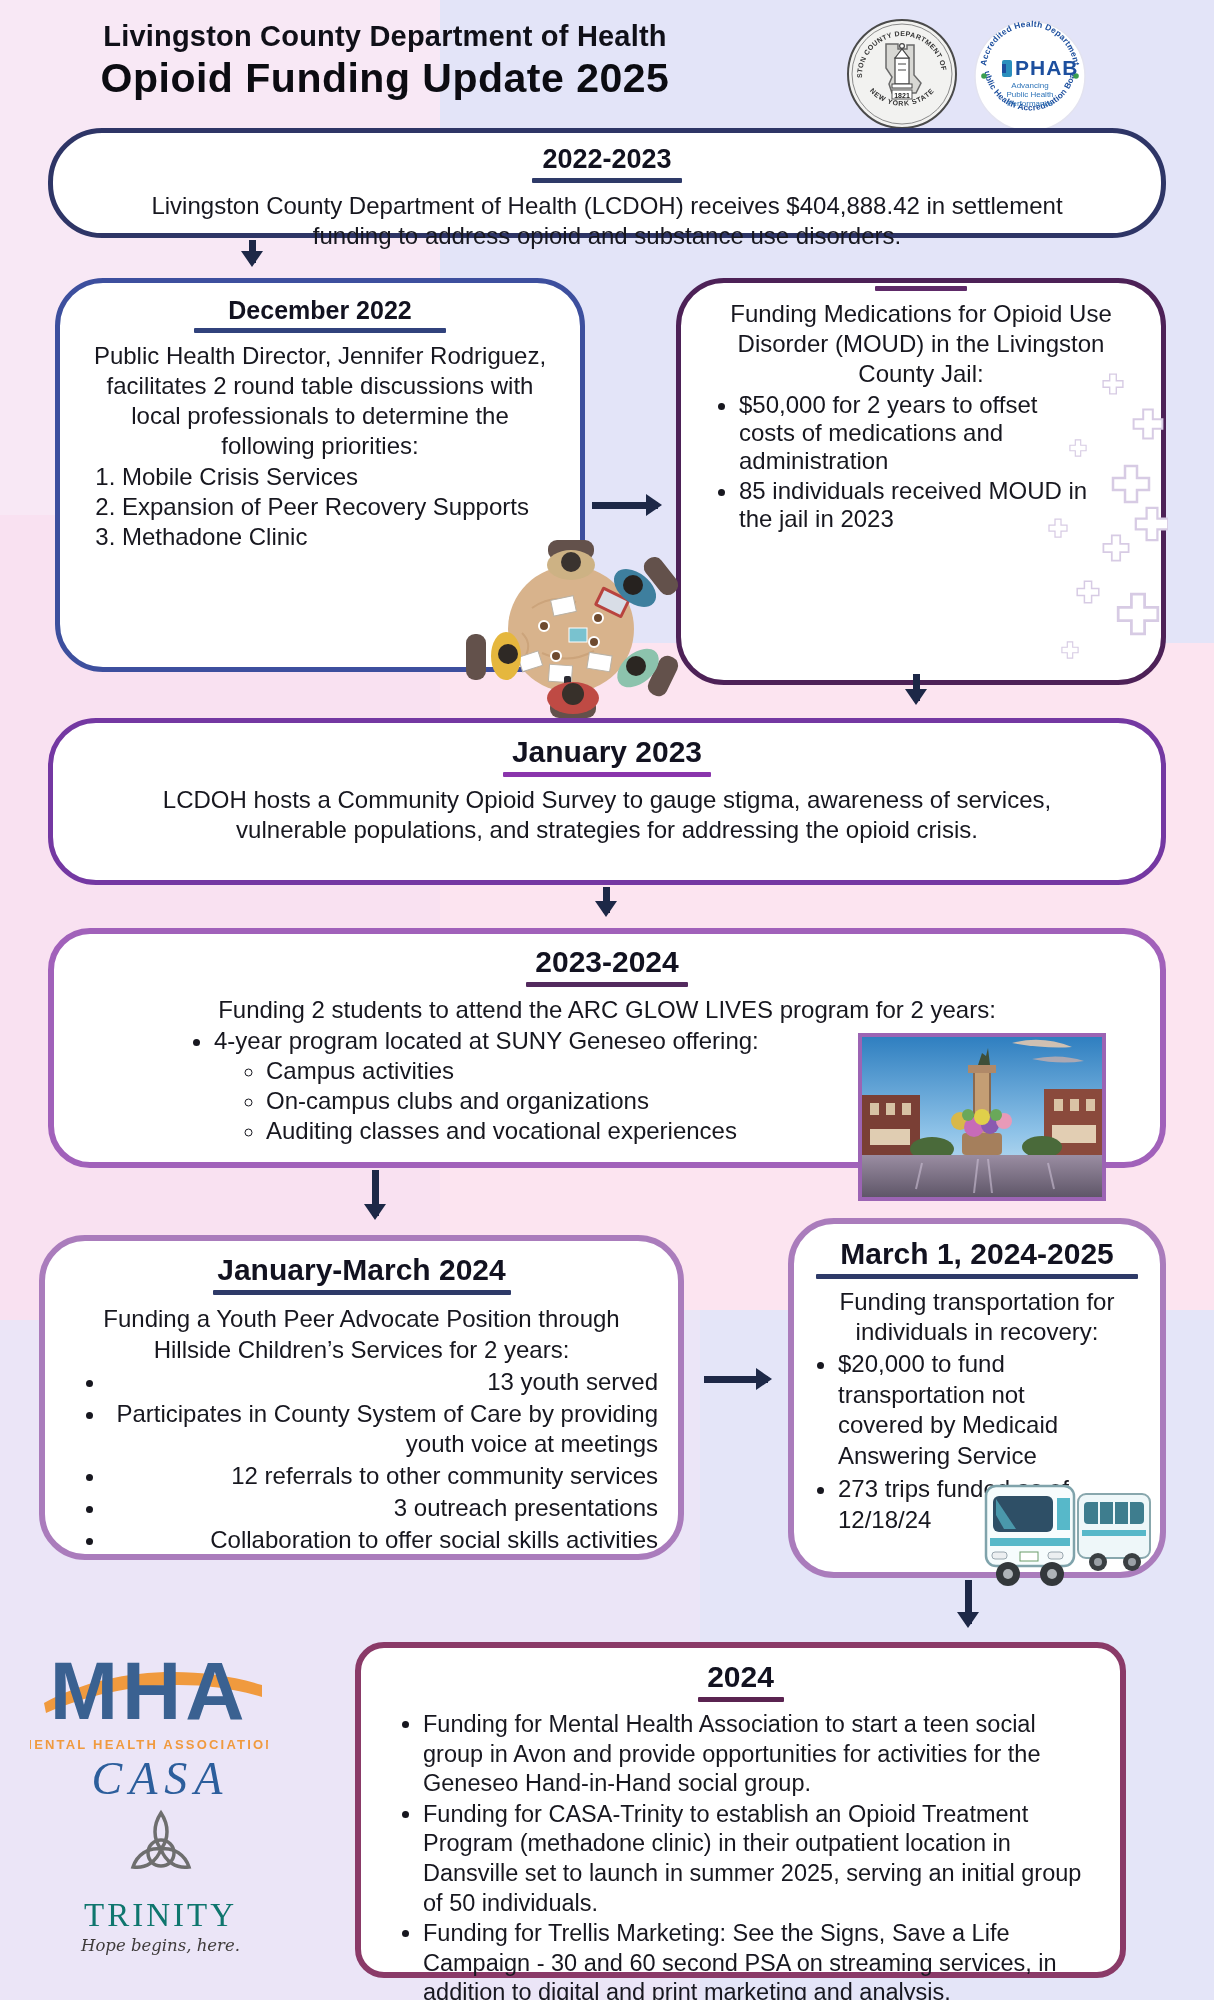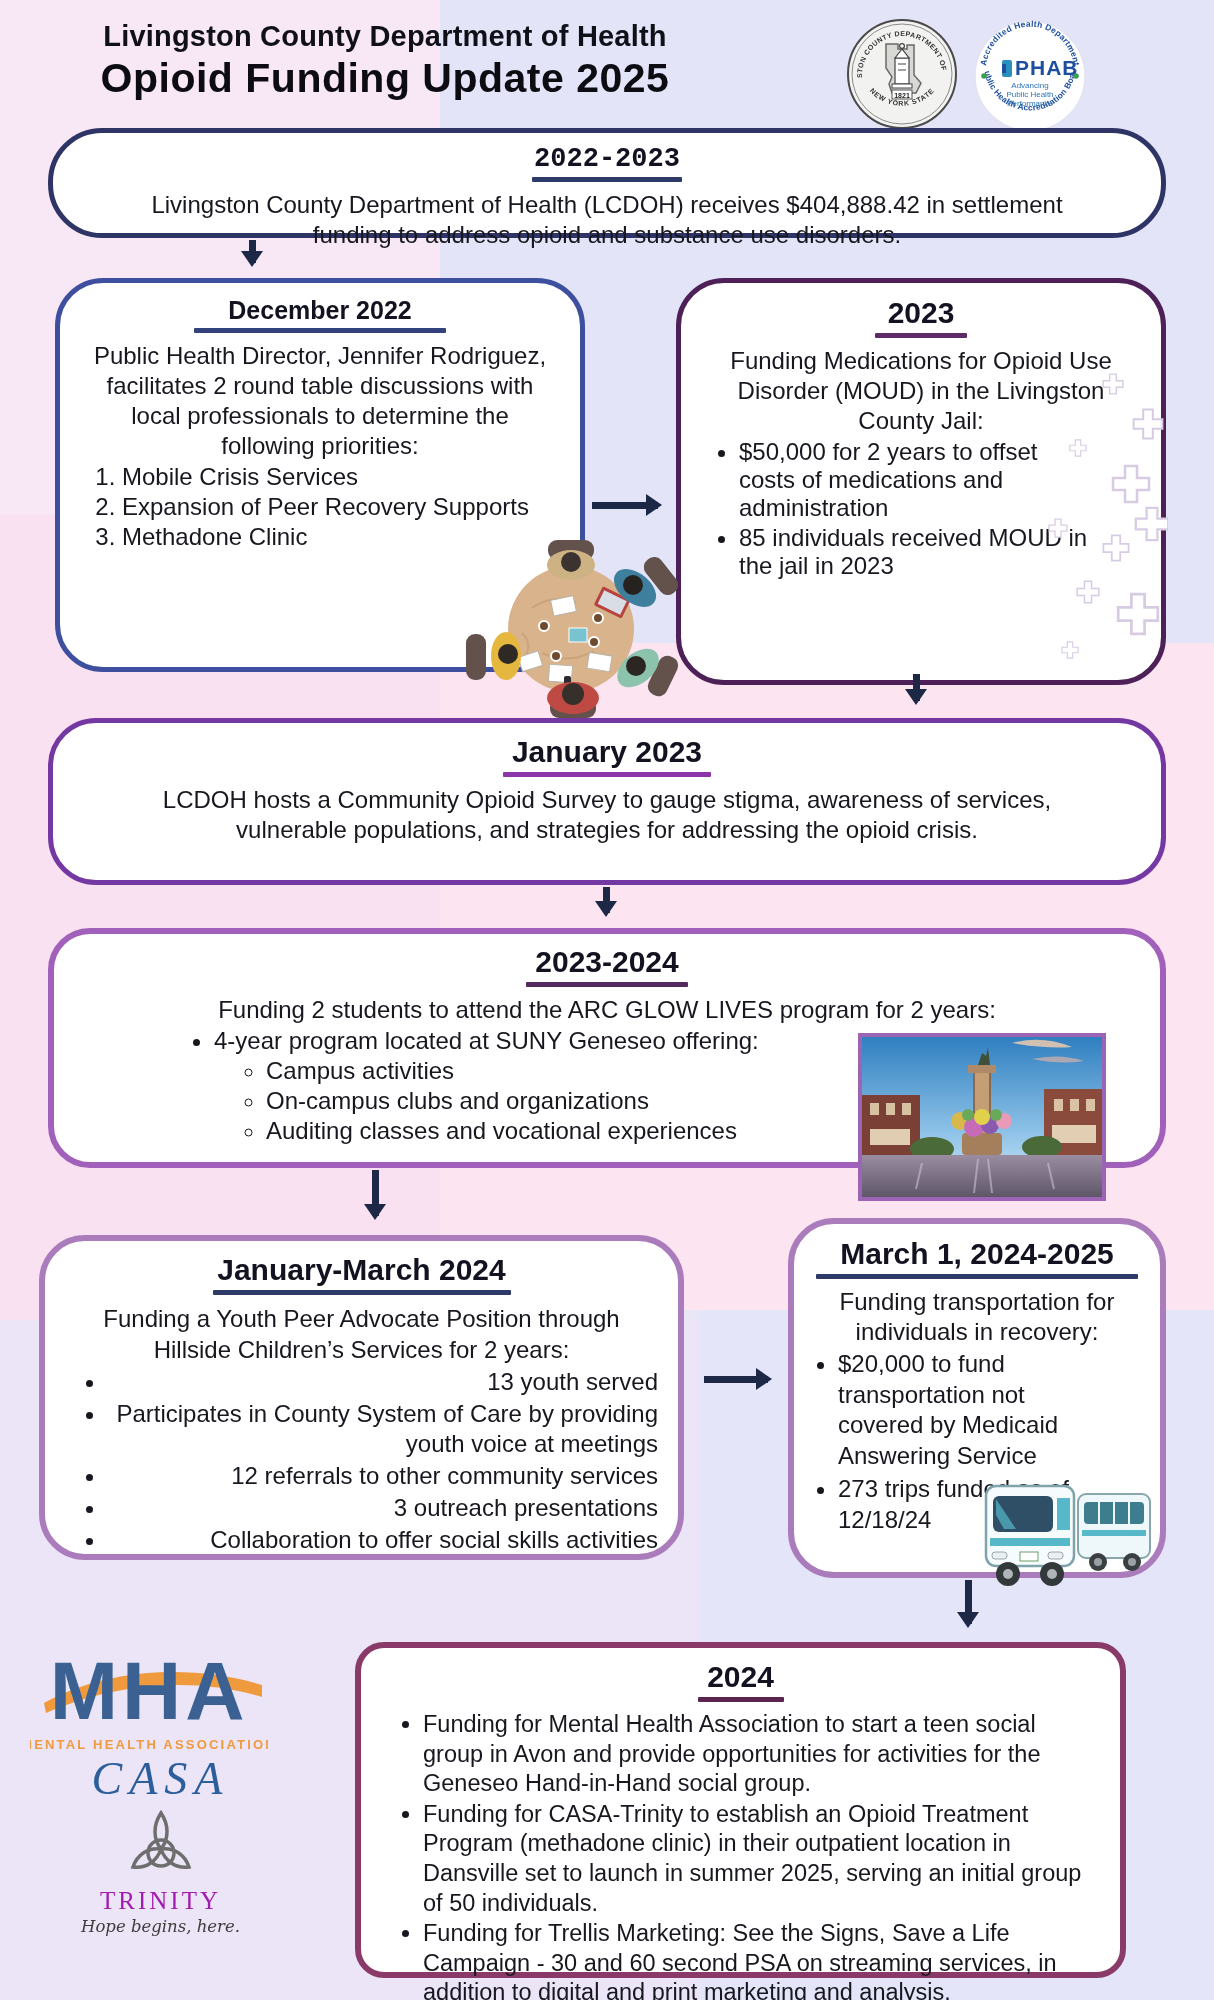--- a/index.html
+++ b/index.html
@@ -23,21 +23,21 @@
   .phab{left:972px;top:18px;width:116px;height:116px;}
 
   .box{position:absolute;background:#fff;box-sizing:border-box;}
   .box .title{text-align:center;font-weight:700;color:#121220;}
   .u{height:5px;margin:3px auto 8px;border-radius:1px;}
   .body-text{line-height:1.25;}
   ul,ol{margin:2px 0 0 0;}
   li{margin:0 0 2px 0;}
 
   .box-a{left:48px;top:128px;width:1118px;height:110px;border:5px solid #2e3566;border-radius:54px;}
-  .box-a .title{font-size:27px;margin-top:11px;font-family:Liberation Mono, monospace;}
+  .box-a .title{font-size:27px;margin-top:11px;}
   .box-a .body-text{font-size:24px;text-align:center;padding:0 60px;}
 
   .box-b{left:55px;top:278px;width:530px;height:394px;border:5px solid #3d4f9e;border-radius:48px;}
   .box-b .title{font-size:25px;margin-top:13px;}
   .box-b .body-text{font-size:24px;text-align:center;padding:0 27px;}
   .box-b ol{padding-left:62px;font-size:24px;text-align:left;list-style:decimal;}
 
   .box-c{left:676px;top:278px;width:490px;height:407px;border:5px solid #4d2157;border-radius:48px;}
   .box-c .title{font-size:30px;margin-top:13px;}
   .box-c .body-text{font-size:24px;text-align:center;padding:0 28px;}
@@ -83,21 +83,21 @@
 
   .illus{position:absolute;}
   .table-illus{left:452px;top:538px;width:238px;height:183px;z-index:6;}
   .crosses{left:1018px;top:356px;width:150px;height:318px;z-index:2;}
   .fountain{left:858px;top:1033px;width:240px;height:160px;border:4px solid #9c64b4;z-index:5;background:#cde;}
   .bus{left:982px;top:1482px;width:172px;height:108px;z-index:5;}
 
   .mha{left:30px;top:1645px;width:238px;height:112px;text-align:center;}
   .casa{left:68px;top:1752px;width:185px;text-align:center;}
   .casa .casa-word{font-family:"Liberation Serif",serif;font-size:46px;letter-spacing:7px;color:#2c5e9c;font-weight:500;font-style:italic;}
-  .casa .trinity-word{font-family:"Liberation Serif",serif;font-size:25px;letter-spacing:3px;color:#a21caf;margin-top:6px;}
+  .casa .trinity-word{font-family:"Liberation Serif",serif;font-size:33px;letter-spacing:3px;color:#0f766e;margin-top:16px;}
   .casa .casa-tag{font-family:"DejaVu Serif",serif;font-style:italic;font-size:16.5px;color:#3f3b3b;margin-top:2px;}
   .knot{width:68px;height:72px;margin:4px auto 0;display:block;}
 </style>
 </head>
 <body>
 
 <div id="poster">
 
   <div class="bg bg-tl"></div>
   <div class="bg bg-tr"></div>
@@ -174,21 +174,20 @@
     <ol>
       <li>Mobile Crisis Services</li>
       <li>Expansion of Peer Recovery Supports</li>
       <li>Methadone Clinic</li>
     </ol>
   </div>
 
   <div class="ar-h ar-bc"></div>
 
   <div class="box box-c">
-    <div class="title">2023</div>
     <div class="u" style="width:92px;background:#5e2a68;"></div>
     <div class="body-text">Funding Medications for Opioid Use Disorder (MOUD) in the Livingston County Jail:</div>
     <ul>
       <li>$50,000 for 2 years to offset costs of medications and administration</li>
       <li>85 individuals received MOUD in the jail in 2023</li>
     </ul>
   </div>
 
   <svg class="illus crosses" viewBox="0 0 150 318" fill="#ffffff" stroke="#d7cbe4" stroke-width="2.5">
     <g>

